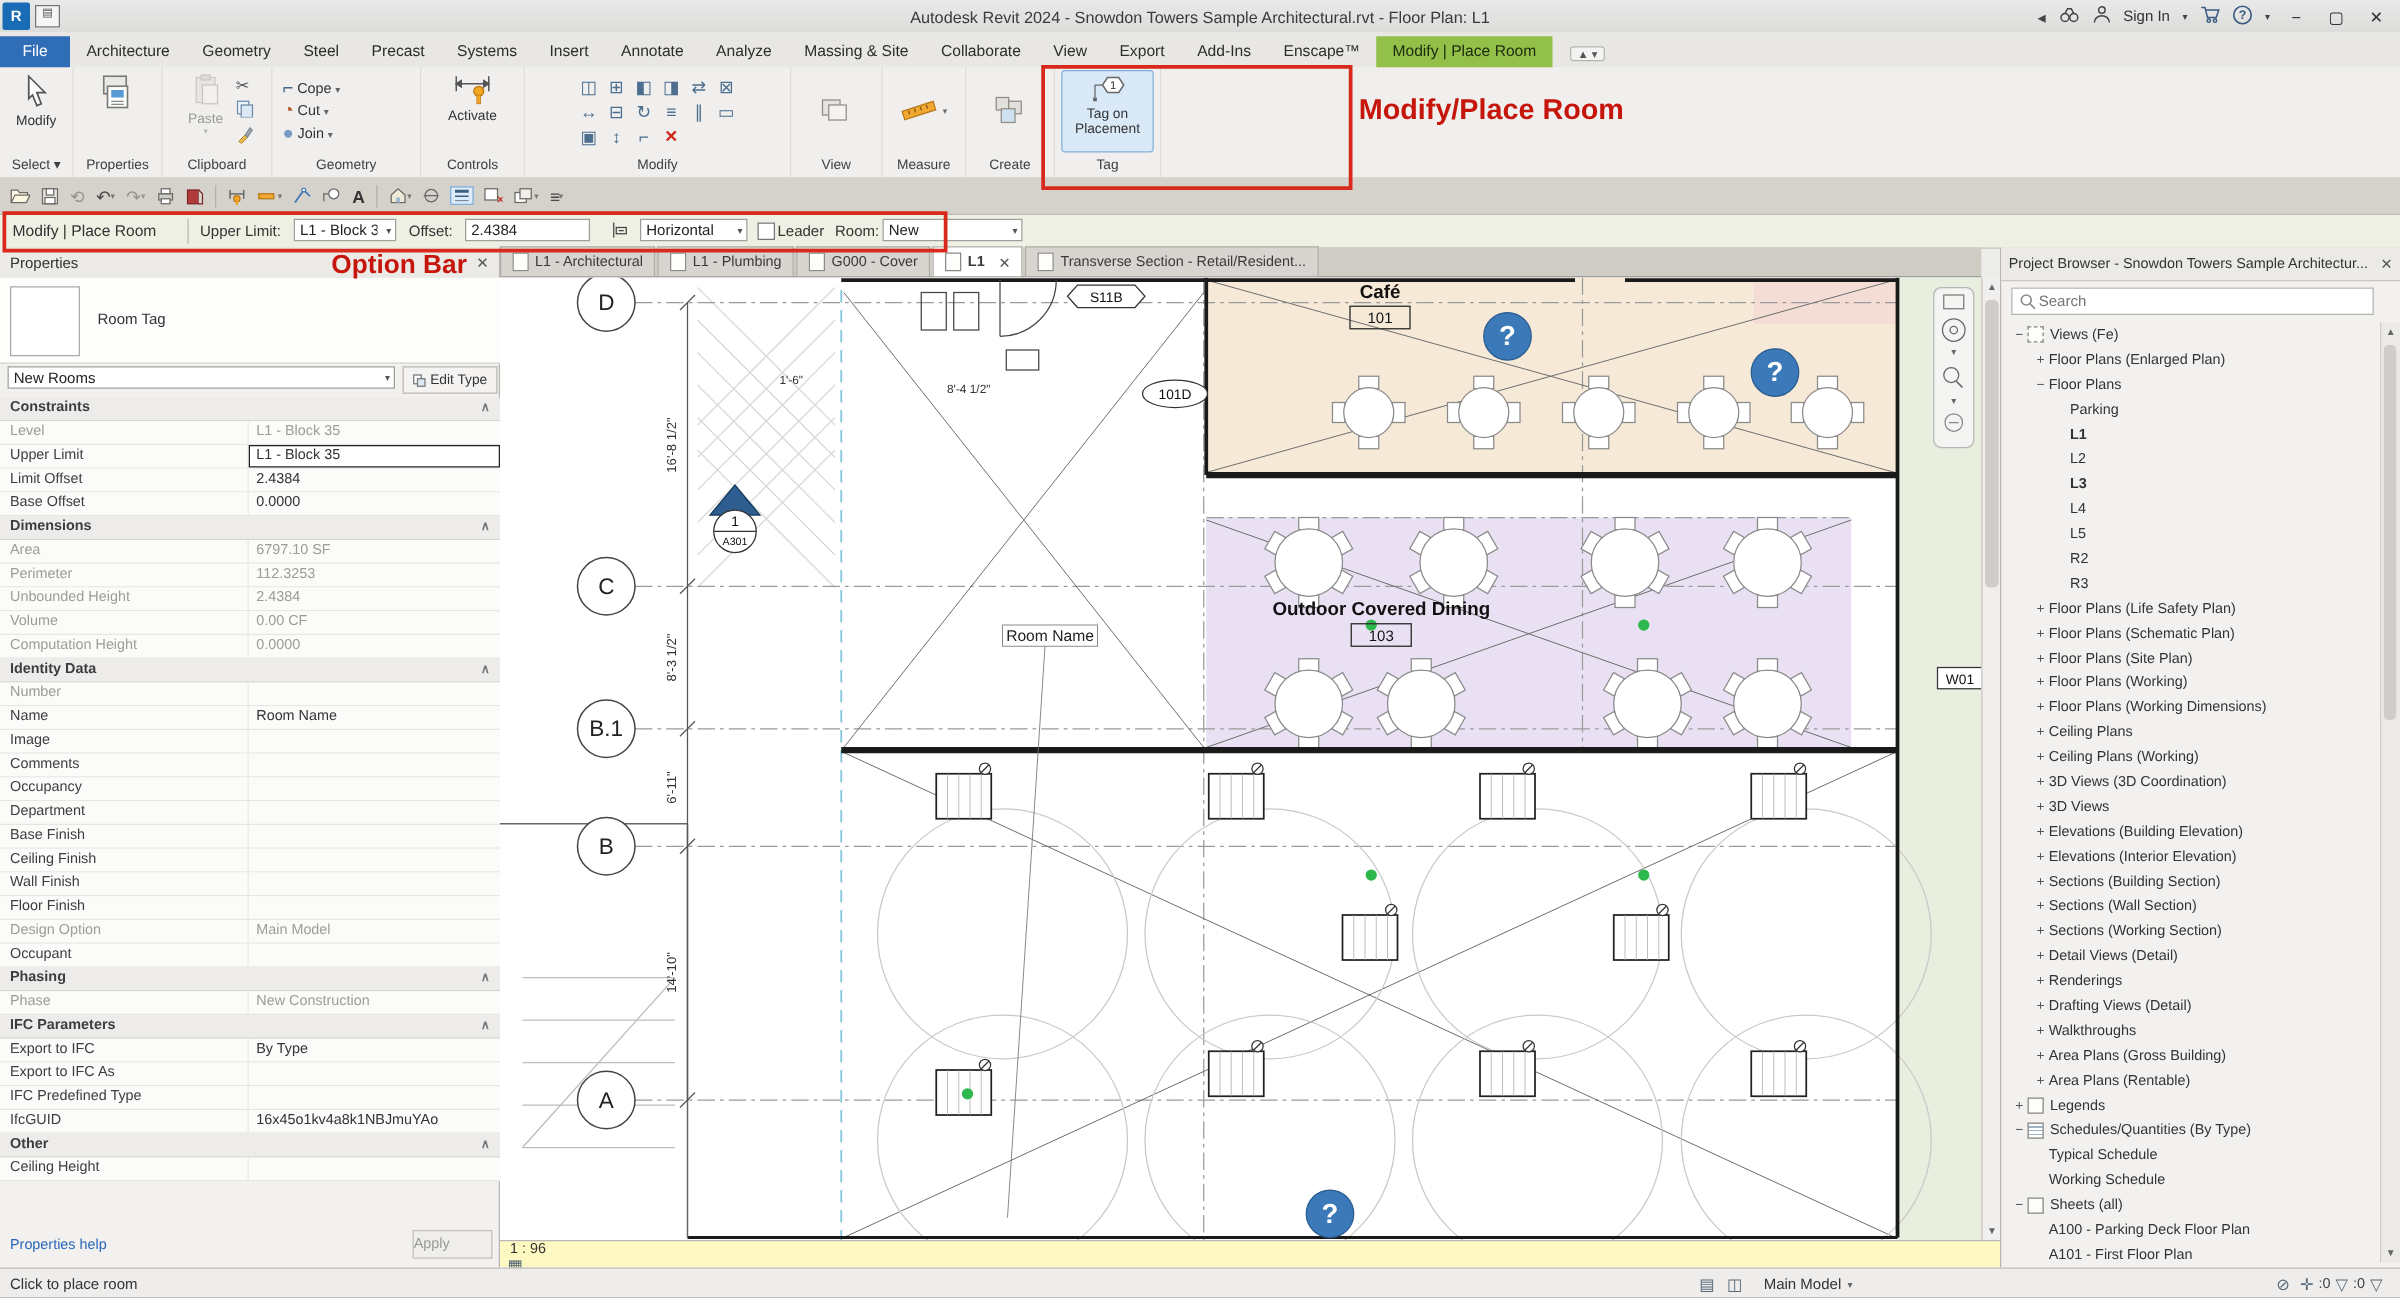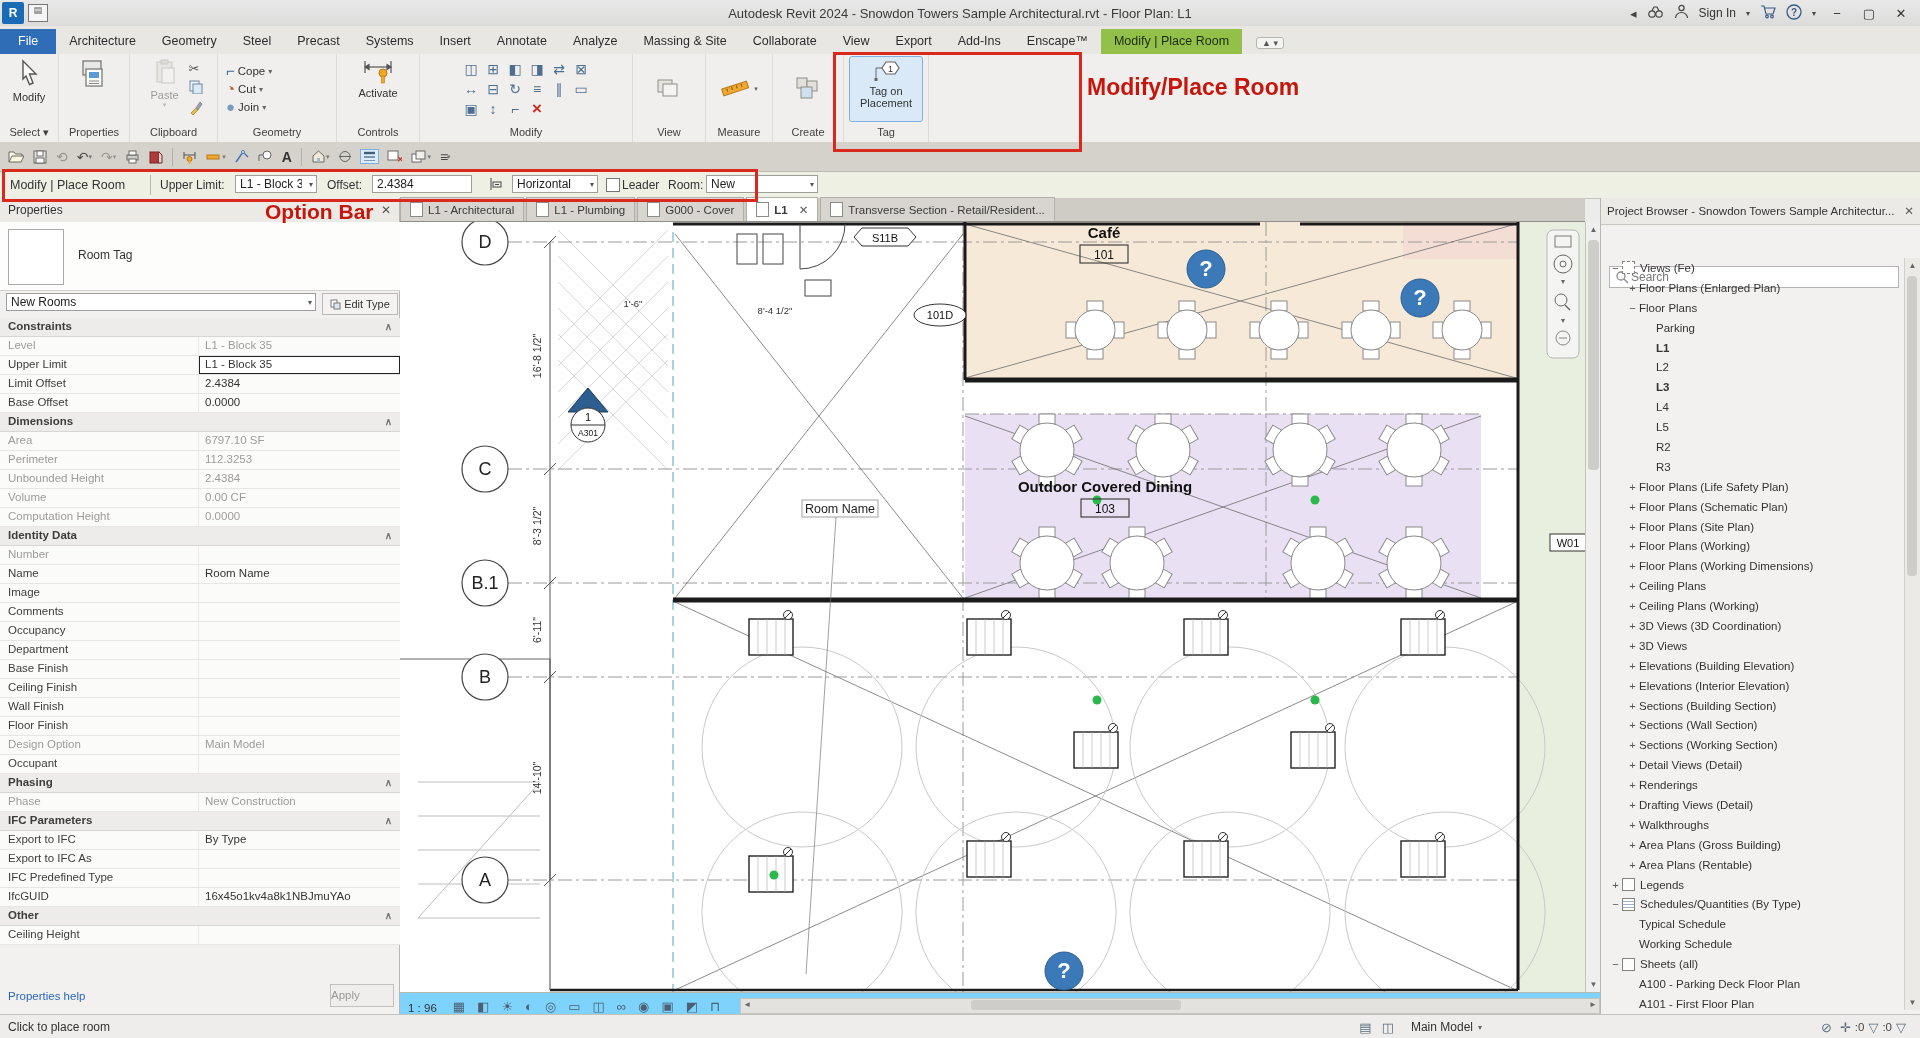--- a/index.html
+++ b/index.html
@@ -88,40 +88,40 @@
         border:1px solid #b2afa9;border-bottom:none;margin-right:2px;font-size:11.5px;color:#3a3a3a;white-space:nowrap;overflow:hidden;}
   .vtab.active{background:#ffffff;font-weight:bold;}
   .vtab .ticn{width:11px;height:13px;border:1px solid #8a8a88;background:#fdfdfc;position:relative;flex:0 0 auto;}
   .vtab .closex{color:#555;font-weight:normal;margin-left:6px;}
   
   #canvas{left:400px;top:222px;width:1185px;height:770px;background:#ffffff;overflow:hidden;}
   
   #vscroll{left:1585px;top:222px;width:15px;height:770px;background:#f0efed;border-left:1px solid #c6c4c0;box-sizing:border-box;}
   .sbtn{position:absolute;left:0;width:15px;height:15px;color:#666;font-size:8px;text-align:center;line-height:15px;}
   #vthumb{position:absolute;left:2px;top:18px;width:11px;height:230px;background:#cfcdc9;border-radius:4px;}
-  #viewbar{left:400px;top:992px;width:1200px;height:22px;background:#7dd3fc;border-top:1px solid #b9b7b3;
-           display:flex;align-items:flex-end;box-sizing:border-box;}
+  #viewbar{left:400px;top:992px;width:1200px;height:22px;background:#fef9c3;border-top:1px solid #b9b7b3;
+           display:flex;align-items:flex-start;box-sizing:border-box;flex-direction:column;}
   #scale-lbl{font-size:11.5px;color:#333;padding:0 10px 0 8px;}
   .vcicon{font-size:13px;color:#4d6073;padding:0 6px;}
   #hscroll{margin-left:14px;flex:1;height:14px;background:#e4e2df;border:1px solid #c6c4c0;position:relative;}
   #hthumb{position:absolute;left:230px;top:1px;width:210px;height:10px;background:#cfcdc9;border-radius:3px;}
   .harrow{position:absolute;top:0;font-size:8px;color:#666;line-height:12px;}
   
   #statusbar{left:0;top:1014px;width:1920px;height:24px;background:#eeedeb;border-top:1px solid #c2c0bb;
              display:flex;align-items:center;font-size:12px;color:#333;}
   #status-hint{padding-left:8px;}
   .sico{color:#5a6b7c;font-size:13px;padding:0 4px;}
   .scount{color:#444;font-size:11.5px;}
   
   #browser{left:1600px;top:198px;width:320px;height:816px;background:#f2f1ef;border-left:1px solid #b9b7b2;box-sizing:border-box;}
   #pb-header{height:26px;background:#eceae7;border-bottom:1px solid #c9c7c2;display:flex;align-items:center;
              padding:0 6px;font-size:11.5px;color:#333;white-space:nowrap;overflow:hidden;}
   #pb-close{margin-left:auto;color:#555;}
   #pb-search{position:absolute;left:8px;top:32px;width:290px;height:22px;background:#fff;border:1px solid #b5b3af;
-             display:flex;align-items:center;padding-left:5px;box-sizing:border-box;margin-top:36px;}
+             display:flex;align-items:center;padding-left:5px;box-sizing:border-box;}
   #pb-search input{border:none;outline:none;font-size:12px;width:240px;font-family:"Liberation Sans",sans-serif;background:transparent;color:#333;}
   #pb-tree{position:absolute;left:0;top:60px;width:305px;height:752px;overflow:hidden;}
   .trow{height:19.9px;display:flex;align-items:center;white-space:nowrap;font-size:11.5px;color:#333;}
   .trow .exp{width:13px;color:#555;font-size:11px;text-align:center;flex:0 0 auto;}
   .trow .ticon{width:11px;height:11px;border:1px solid #858380;background:#fdfdfc;margin-right:5px;flex:0 0 auto;}
   .trow .ticon.dash{border-style:dashed;}
   .trow .ticon.grid{background:repeating-linear-gradient(#fff,#fff 2px,#9db4c8 2px,#9db4c8 3px);}
   .trow.bold{font-weight:bold;}
   #pb-scroll{position:absolute;right:0;top:60px;width:15px;height:752px;background:#eceae7;border-left:1px solid #d0cec9;}
   #pb-thumb{position:absolute;left:2px;top:18px;width:10px;height:300px;background:#cfcdc9;border-radius:4px;}

